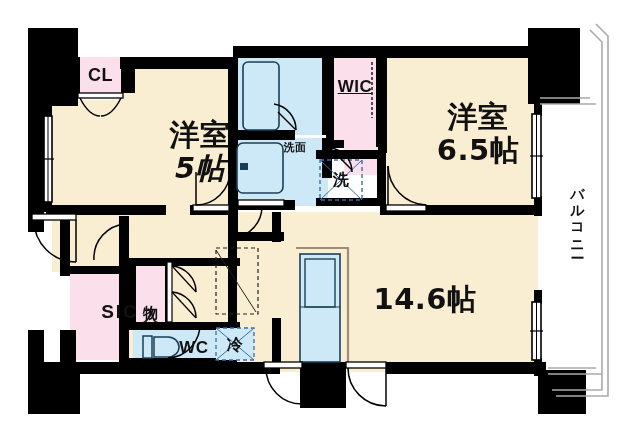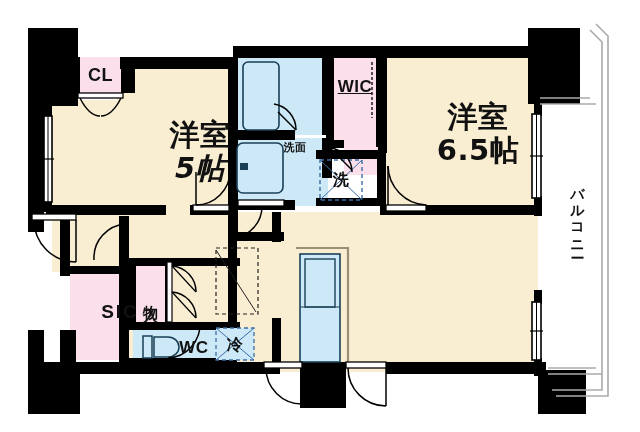--- a/index.html
+++ b/index.html
@@ -268,20 +268,21 @@
     </g>
 
   </svg>
 
   <div class="lbl jp" style="left:140px;top:118px;width:120px;height:34px;font-size:30px;">洋室</div>
   <div class="lbl jp" style="left:140px;top:152px;width:120px;height:34px;font-size:29px;font-style:italic;">5帖</div>
 
   <div class="lbl jp" style="left:408px;top:100px;width:140px;height:34px;font-size:30px;">洋室</div>
   <div class="lbl jp" style="left:408px;top:134px;width:140px;height:34px;font-size:29px;">6.5帖</div>
 
+  <div class="lbl jp" style="left:350px;top:283px;width:150px;height:34px;font-size:29px;">14.6帖</div>
 
   <div class="lbl" style="left:78px;top:60px;width:45px;height:30px;font-size:18px;text-align:right;">CL</div>
 
 
   <div class="lbl" style="left:330px;top:74px;width:50px;height:26px;font-size:17px;text-decoration:underline;">WIC</div>
 
   <div class="lbl jp" style="left:266px;top:134px;width:58px;height:26px;font-size:11px;">洗面</div>
 
   <div class="lbl jp" style="left:326px;top:167px;width:30px;height:26px;font-size:16px;">洗</div>
 

